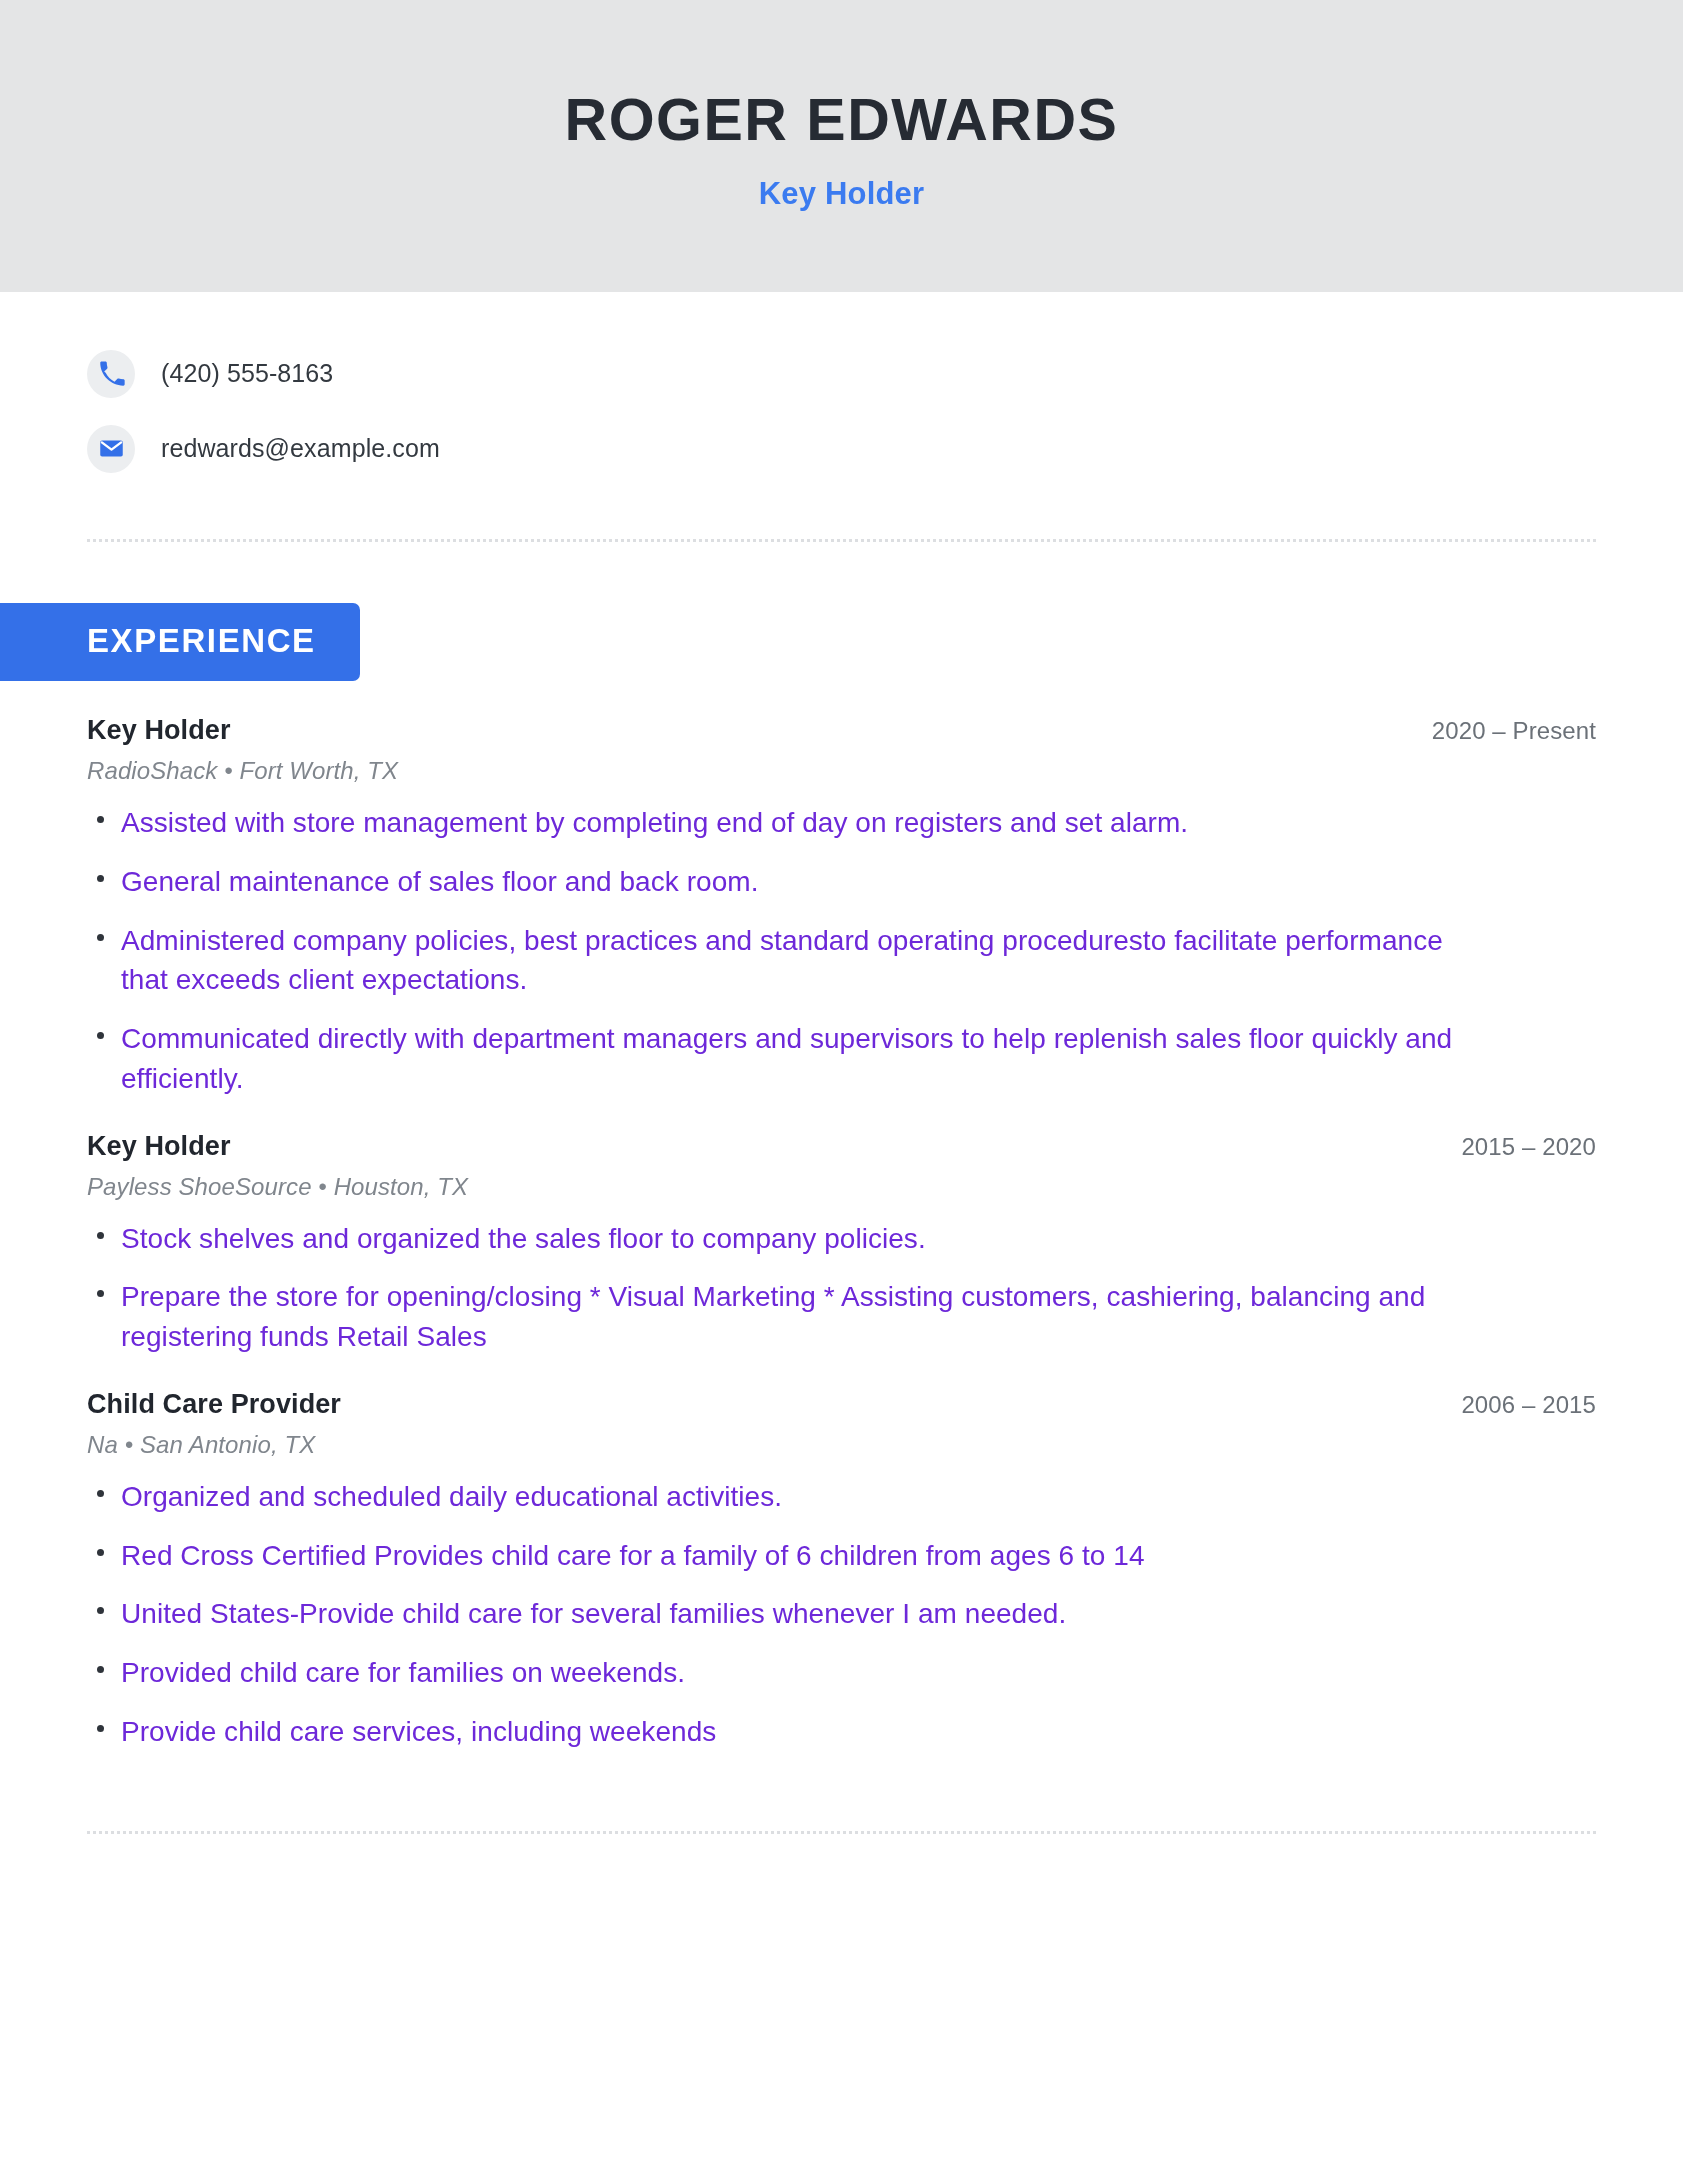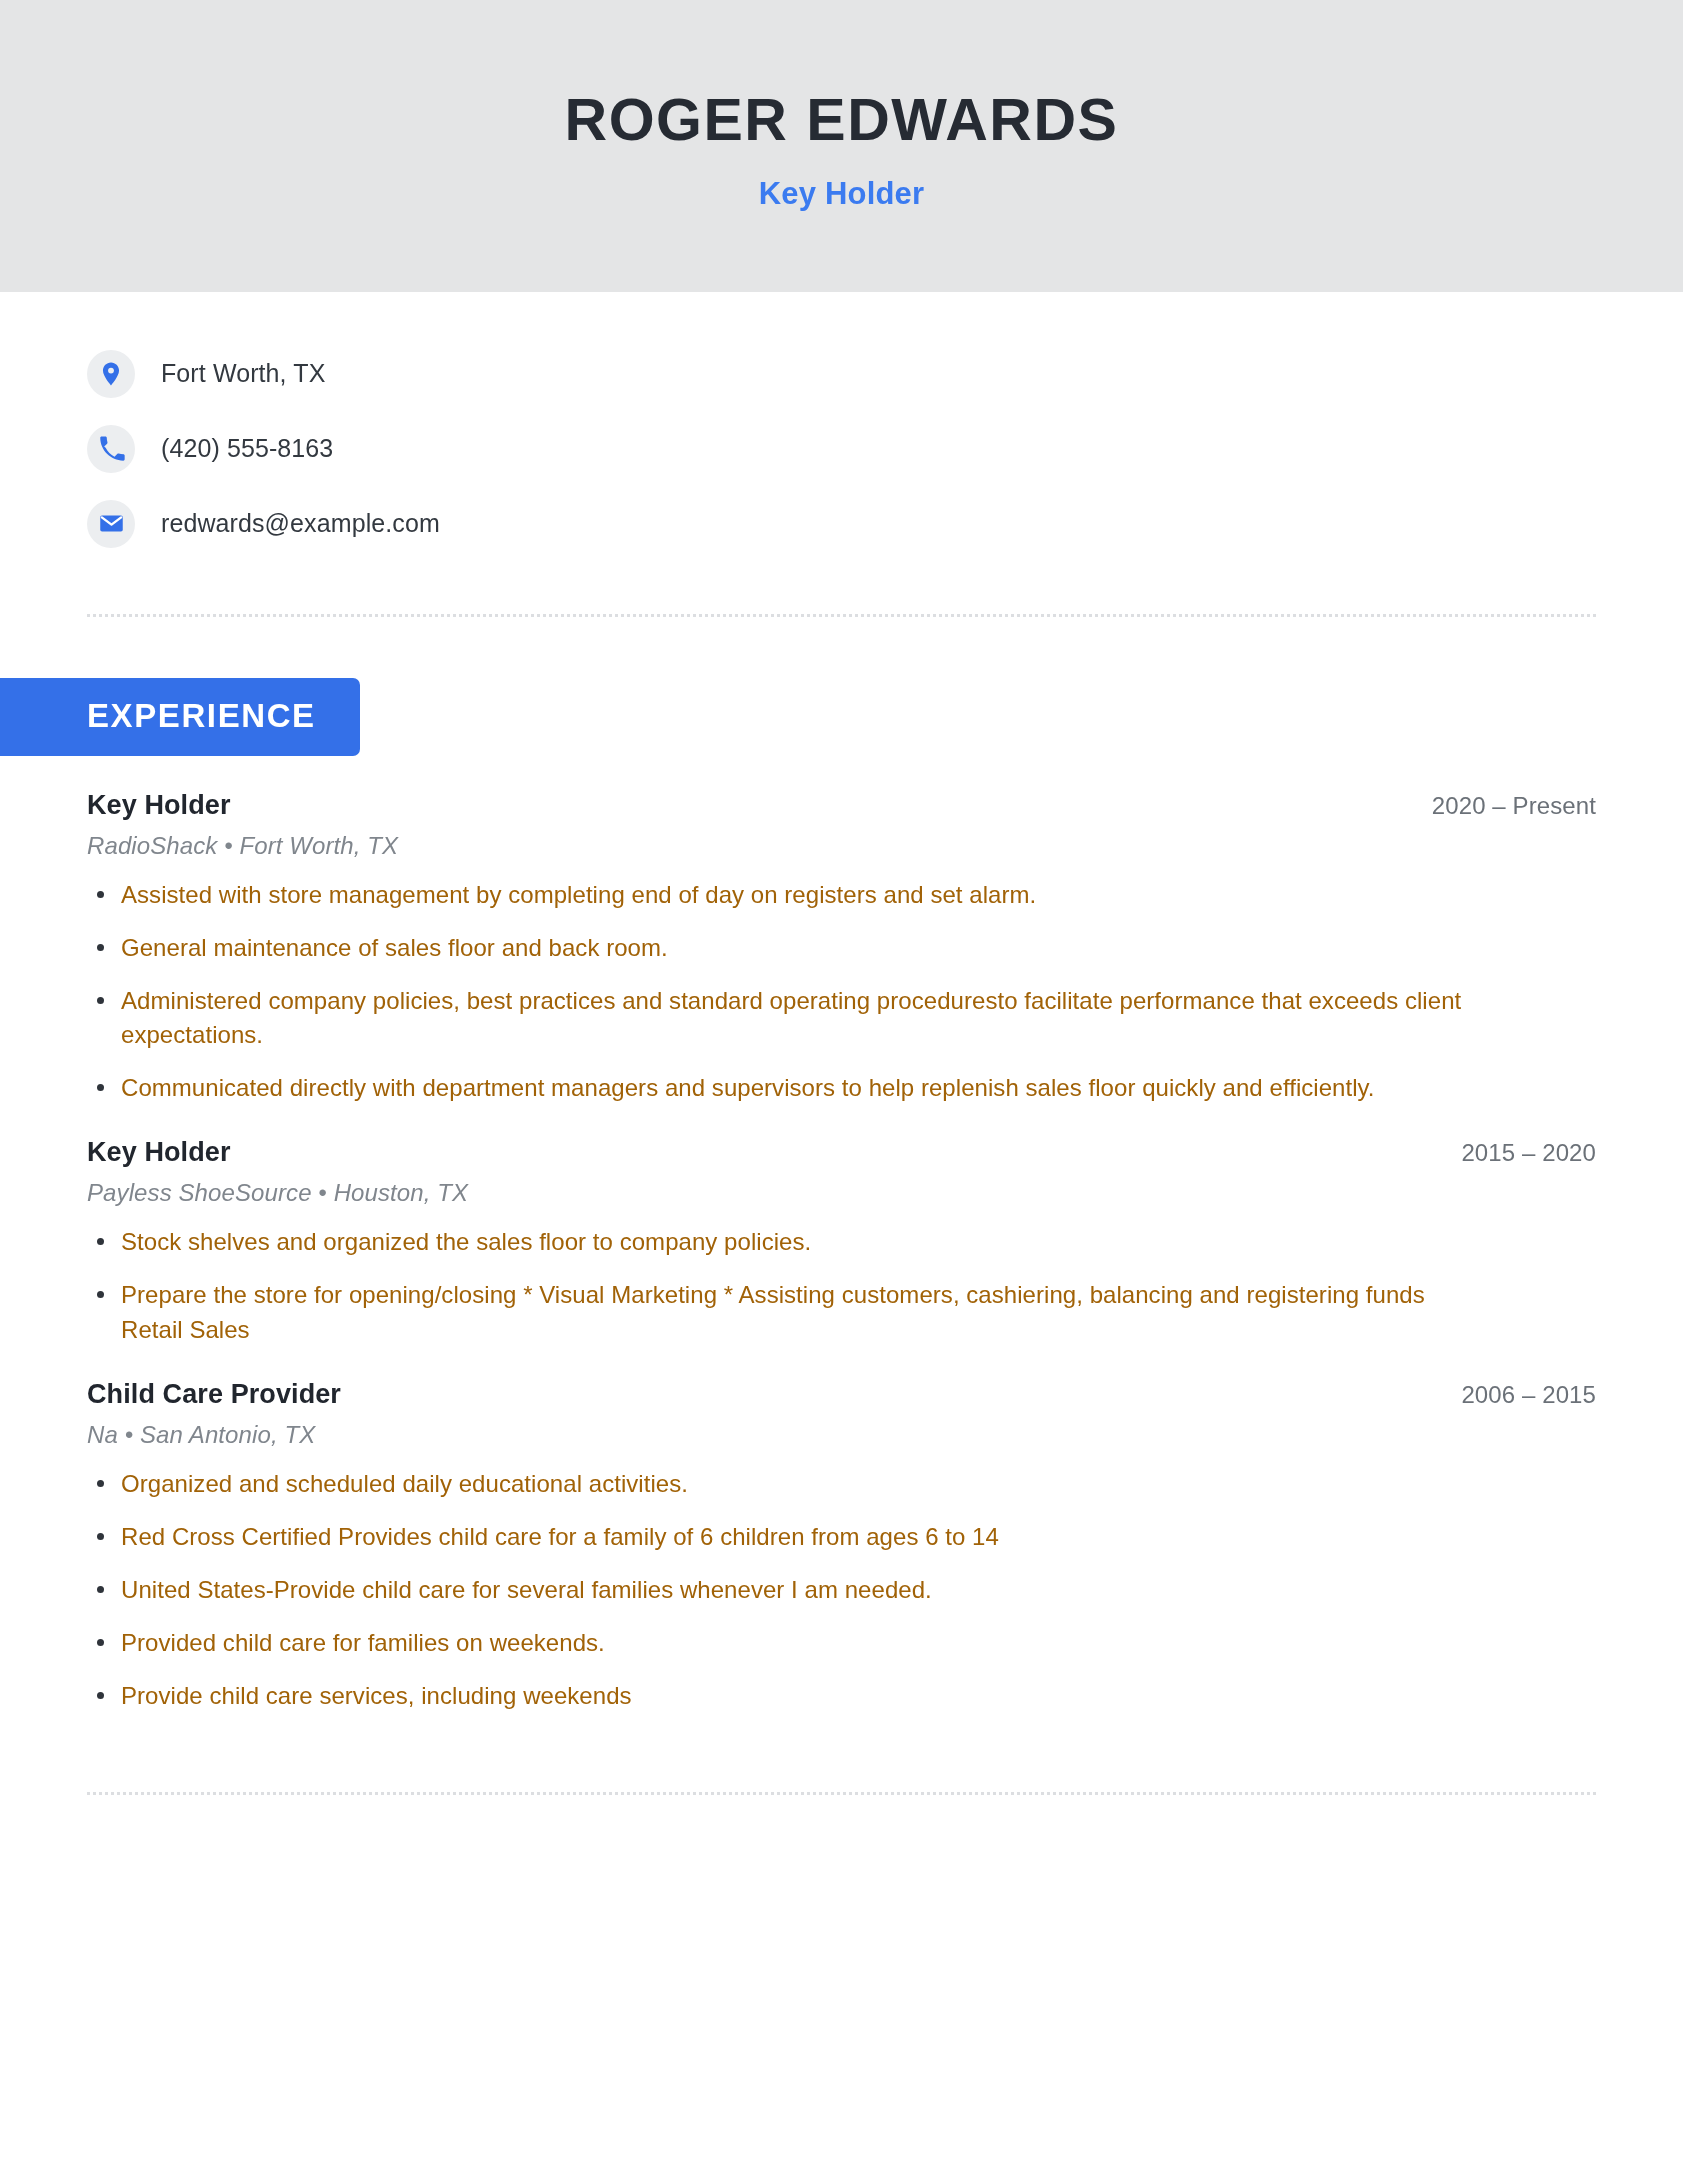--- a/index.html
+++ b/index.html
@@ -149,23 +149,23 @@
 
   .job-bullets {
     margin-top: 18px;
     list-style: none;
   }
 
   .job-bullets li {
     position: relative;
     padding-left: 34px;
     margin-bottom: 19px;
-    font-size: 24px;
+    font-size: 28px;
     line-height: 1.42;
-    color: #a16207;
+    color: #6d28d9;
     letter-spacing: 0.05px;
     max-width: 1391px;
   }
 
   .job-bullets li:last-child { margin-bottom: 0; }
 
   .job-bullets li::before {
     content: "";
     position: absolute;
     left: 10px;
@@ -183,29 +183,20 @@
 
   
   <div class="header-band">
     <div class="full-name">ROGER EDWARDS</div>
     <div class="job-title-sub">Key Holder</div>
   </div>
 
   
   <div class="contact-block">
 
-    <div class="contact-row">
-      <span class="contact-icon">
-        <svg width="28" height="28" viewBox="0 0 24 24" aria-hidden="true">
-          <path fill="#3470e8" d="M12 2.2c-3.8 0-6.9 3.1-6.9 6.9 0 5.2 6.9 12.7 6.9 12.7s6.9-7.5 6.9-12.7c0-3.8-3.1-6.9-6.9-6.9z"></path>
-          <circle cx="12" cy="9.1" r="2.5" fill="#eceef0"></circle>
-        </svg>
-      </span>
-      <span class="contact-text">Fort Worth, TX</span>
-    </div>
 
     <div class="contact-row">
       <span class="contact-icon">
         <svg width="27" height="27" viewBox="0 0 24 24" aria-hidden="true">
           <path fill="#3470e8" d="M6.6 10.8c1.7 3.4 4.5 6.2 7.9 7.9l2.6-2.6c.3-.3.8-.4 1.2-.3 1.2.4 2.6.6 4 .6.7 0 1.2.5 1.2 1.2V21c0 .7-.5 1.2-1.2 1.2C11.1 22.2 1.8 12.9 1.8 1.9c0-.7.5-1.2 1.2-1.2h3.4c.7 0 1.2.5 1.2 1.2 0 1.4.2 2.8.6 4 .1.4 0 .9-.3 1.2l-2.6 2.6z" transform="translate(0.2 0.6)"></path>
         </svg>
       </span>
       <span class="contact-text">(420) 555-8163</span>
     </div>
 

